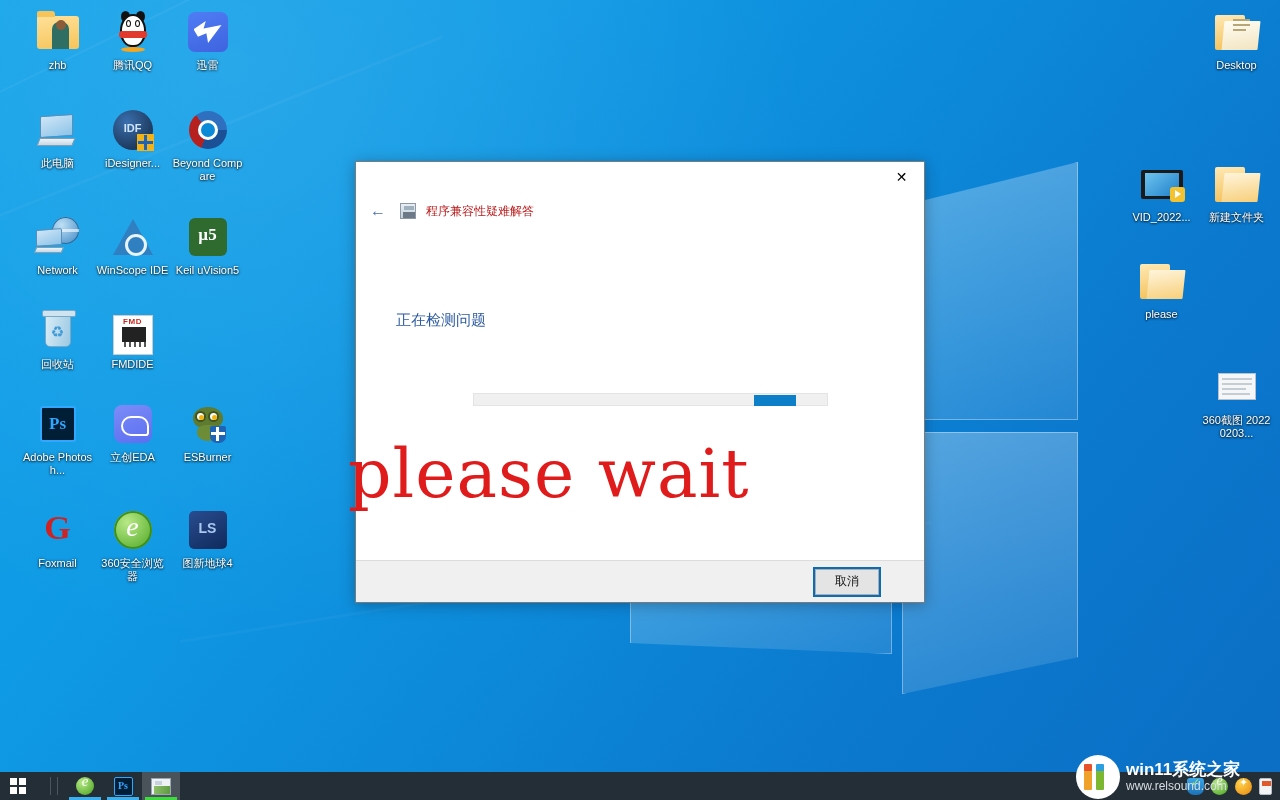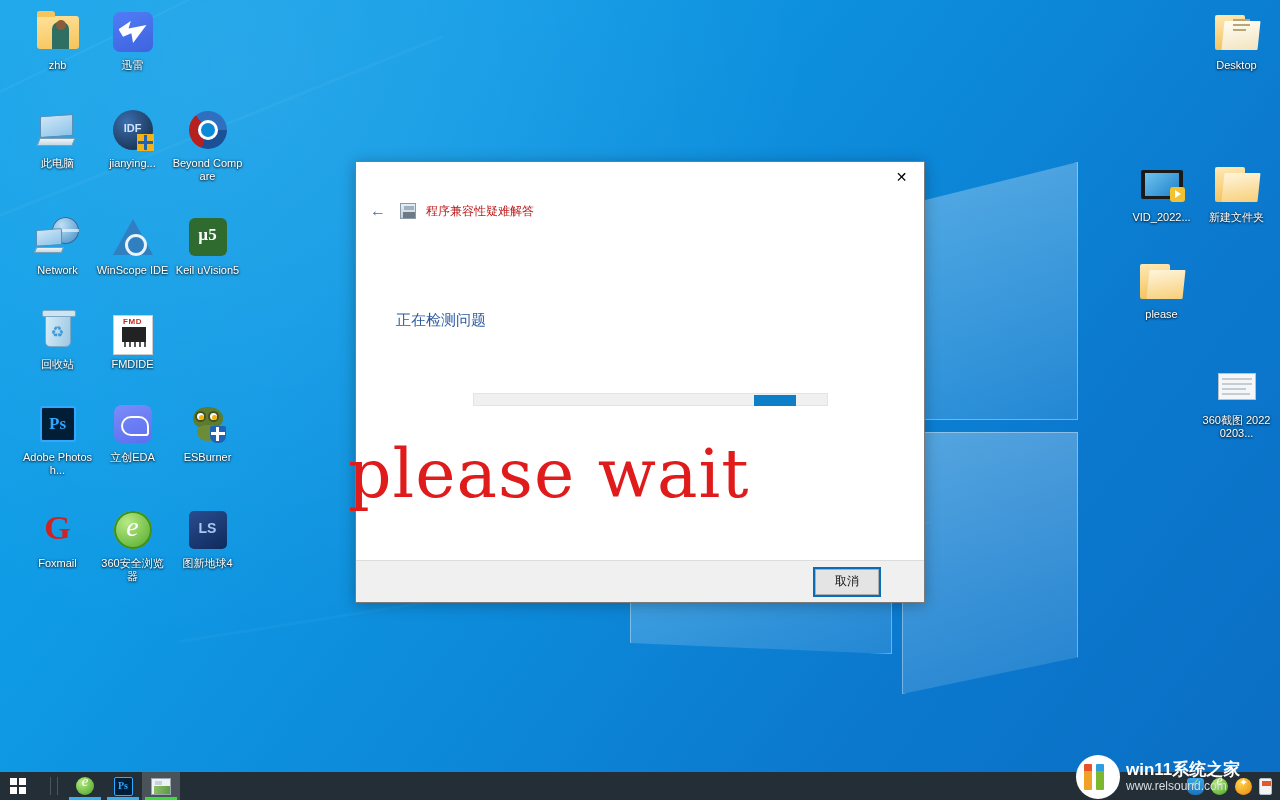--- a/index.html
+++ b/index.html
@@ -421,40 +421,52 @@
       <div class="desk-icon">
         <div class="glyph">
           <div class="folder"></div>
           <div style="position:absolute;left:18px;top:14px;width:17px;height:27px;background:#2f6f63;border-radius:7px 7px 0 0"></div>
           <div style="position:absolute;left:22px;top:12px;width:10px;height:10px;background:#8a5c3a;border-radius:50%"></div>
         </div>
         <div class="label">zhb</div>
       </div>
       <div class="desk-icon">
         <div class="glyph">
+          <div class="ic-qq-ear-l"></div>
+            <div class="ic-qq-ear-r"></div>
+          <div class="ic-qq-body"></div>
+          <div class="ic-qq-eye-l"></div>
+            <div class="ic-qq-eye-r"></div>
+          <div class="ic-qq-scarf"></div>
+            <div class="ic-qq-feet"></div>
+        </div>
+        <div class="label">腾讯QQ</div>
+      </div>
+      <div class="desk-icon">
+        <div class="glyph">
           <div class="ic-thunder"></div>
         </div>
         <div class="label">迅雷</div>
       </div>
     </div>
 
     <div class="icon-row" style="margin-top:28px">
       <div class="desk-icon">
         <div class="glyph">
           <div class="ic-pc-screen"></div>
             <div class="ic-pc-kb"></div>
         </div>
         <div class="label">此电脑</div>
       </div>
       <div class="desk-icon">
         <div class="glyph">
           <div class="ic-ide"></div>
             <div class="ic-ide-plus"></div>
         </div>
-        <div class="label">jianying...</div>
+        <div class="label">iDesigner...</div>
       </div>
       <div class="desk-icon">
         <div class="glyph">
           <div class="ic-bc"></div>
         </div>
         <div class="label">Beyond Compare</div>
       </div>
     </div>
 
     <div class="icon-row" style="margin-top:24px">

